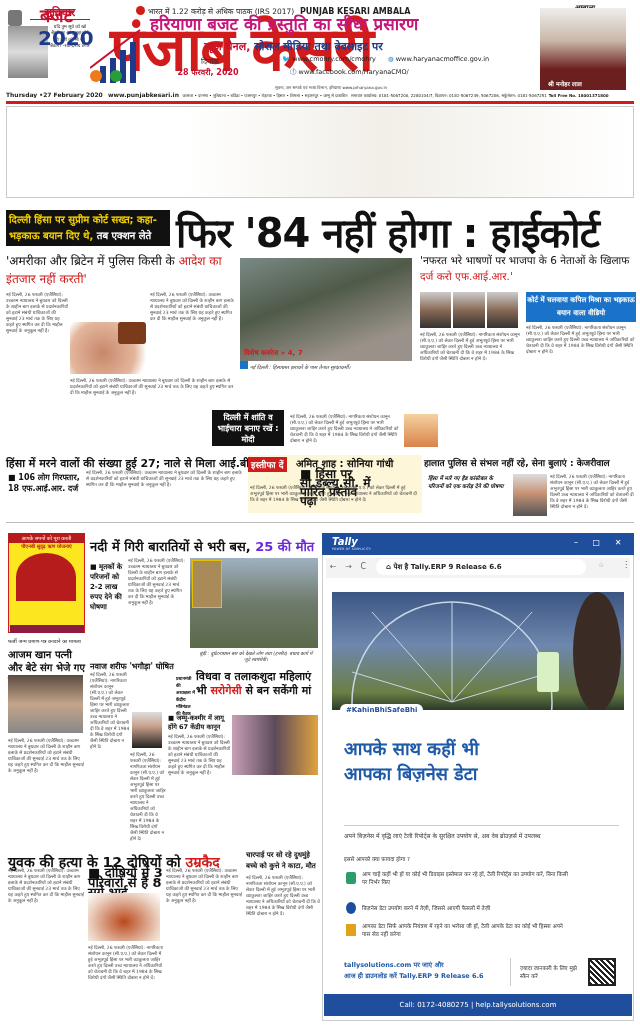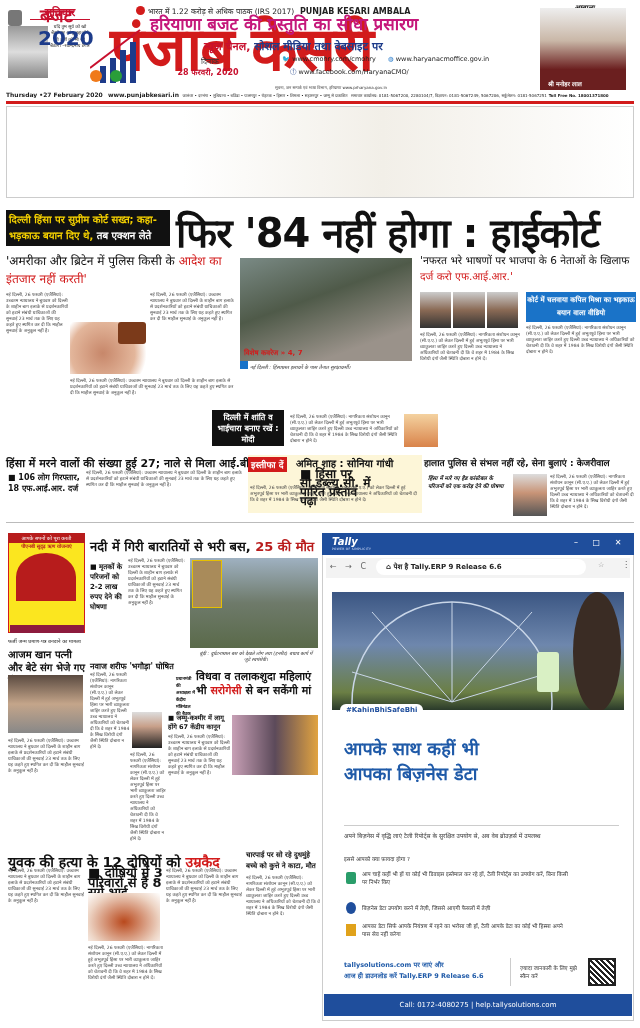--- a/index.html
+++ b/index.html
@@ -70,21 +70,21 @@
 #pnb-ad{left:8px;top:533px;width:77px;height:70px;background:#fbe61f;border:1px solid #d21b1b}
 #pnb-top{left:8px;top:533px;width:77px;height:10px;background:#b71c1c;color:#fff;font-size:5px;text-align:center;line-height:10px}
 #pnb-sub{left:8px;top:543px;width:77px;font-size:5px;color:#b71c1c;text-align:center;font-weight:bold}
 #pnb-circle{left:16px;top:553px;width:60px;height:48px;border-radius:50% 50% 0 0;background:#b71c1c}
 #pnb-bank{left:10px;top:625px;width:74px;height:8px;background:#8d1b3d}
 #azam-kicker{left:8px;top:638px;font-size:5px;color:#222;white-space:nowrap}
 #azam-hl{left:8px;top:648px;width:78px;font-size:10px;font-weight:bold;line-height:13px;color:#111}
 #azam-img{left:8px;top:675px;width:75px;height:58px;background:linear-gradient(#5a4a40,#c4a58a 50%,#888)}
 
 #bus-hl{left:90px;top:537px;font-size:13px;font-weight:bold;white-space:nowrap;color:#111}
-#bus-hl .red{color:#b91c1c}
+#bus-hl .red{color:#6d28d9}
 #bus-sub{left:90px;top:562px;width:36px;font-size:7px;font-weight:bold;line-height:10px;color:#111}
 #bus-img{left:190px;top:558px;width:128px;height:90px;background:linear-gradient(#9fb1c1,#6e7a6a 50%,#5a6a4a)}
 #bus-inset{left:192px;top:560px;width:30px;height:48px;background:#a98b5a;border:1px solid #e6c000}
 #bus-cap{left:198px;top:650px;width:116px;font-size:4.8px;font-style:italic;color:#333;text-align:center}
 #nawaz-hl{left:90px;top:660px;font-size:8px;font-weight:bold;white-space:nowrap}
 #nawaz-img{left:132px;top:712px;width:30px;height:36px;background:linear-gradient(#ddd,#c8a08a 40%,#222)}
 #surro-hl{left:196px;top:670px;width:124px;font-size:11px;font-weight:bold;line-height:14px}
 #surro-side{left:176px;top:675px;width:20px;font-size:4.5px;font-weight:bold;line-height:7px;color:#111}
 #jk-hl{left:168px;top:714px;font-size:6.5px;font-weight:bold;line-height:9px}
 #minister-img{left:232px;top:715px;width:86px;height:60px;background:linear-gradient(90deg,#c8a0b6,#5c4a5a 50%,#e1a340)}

